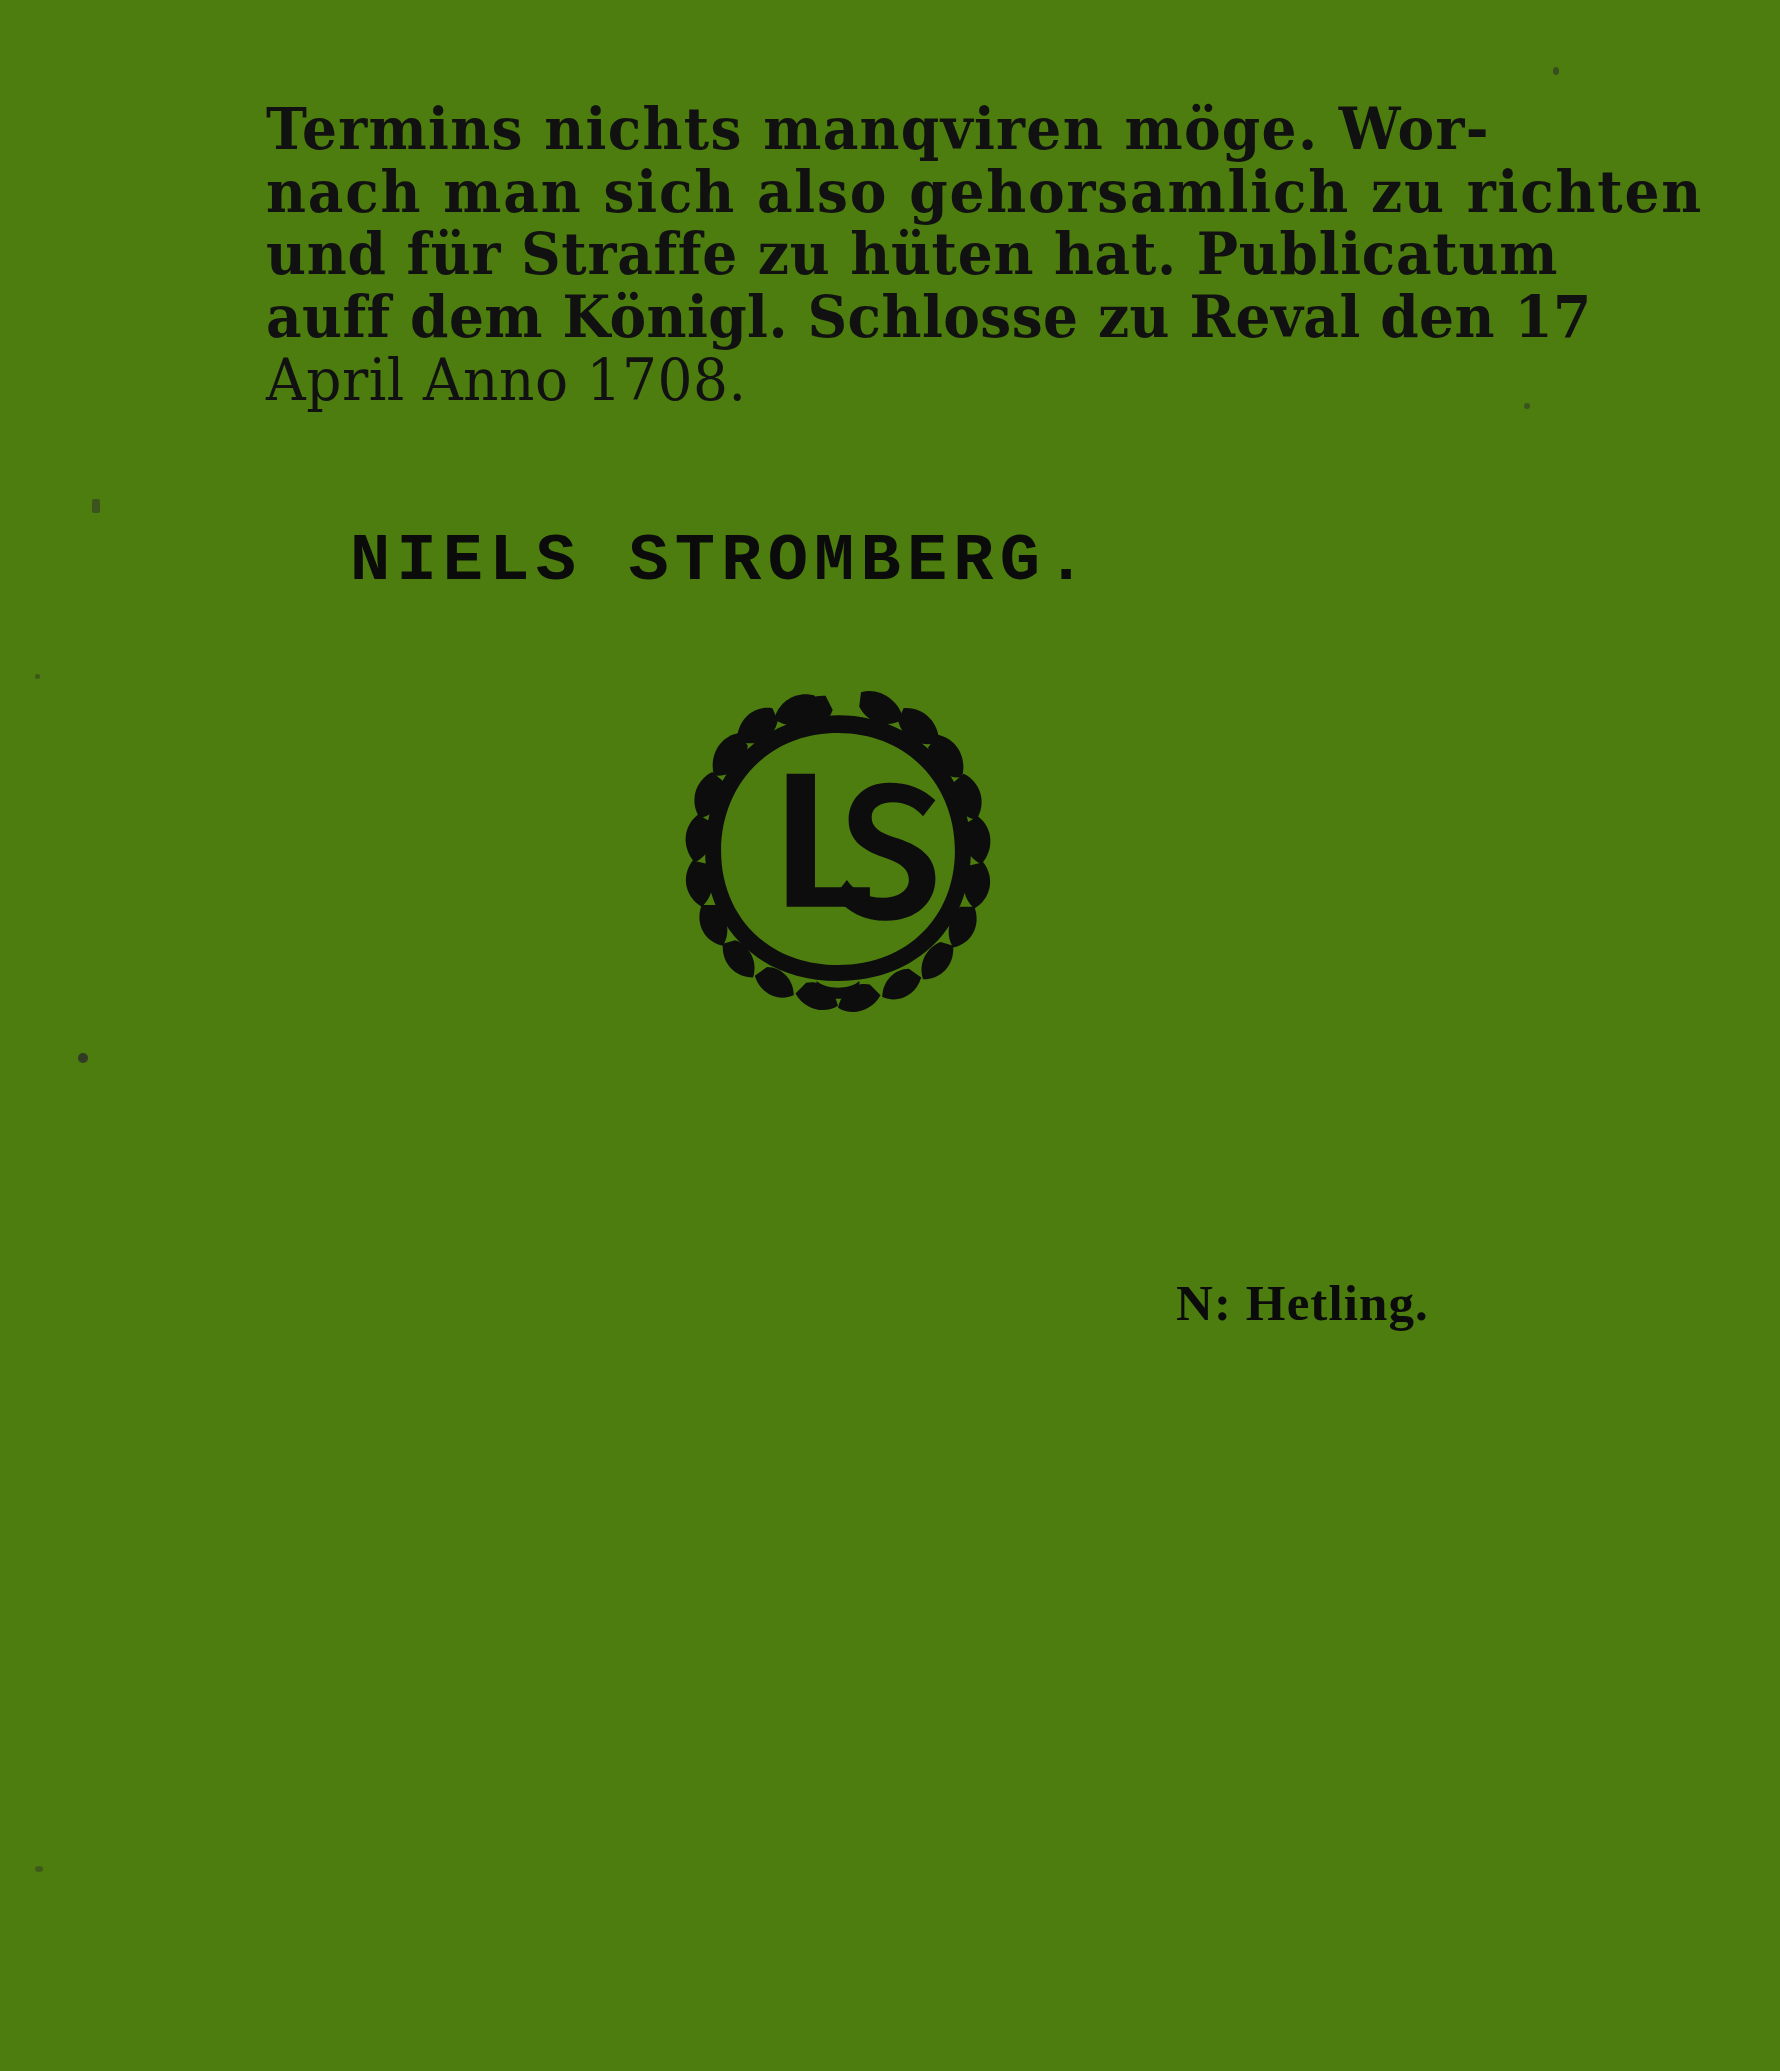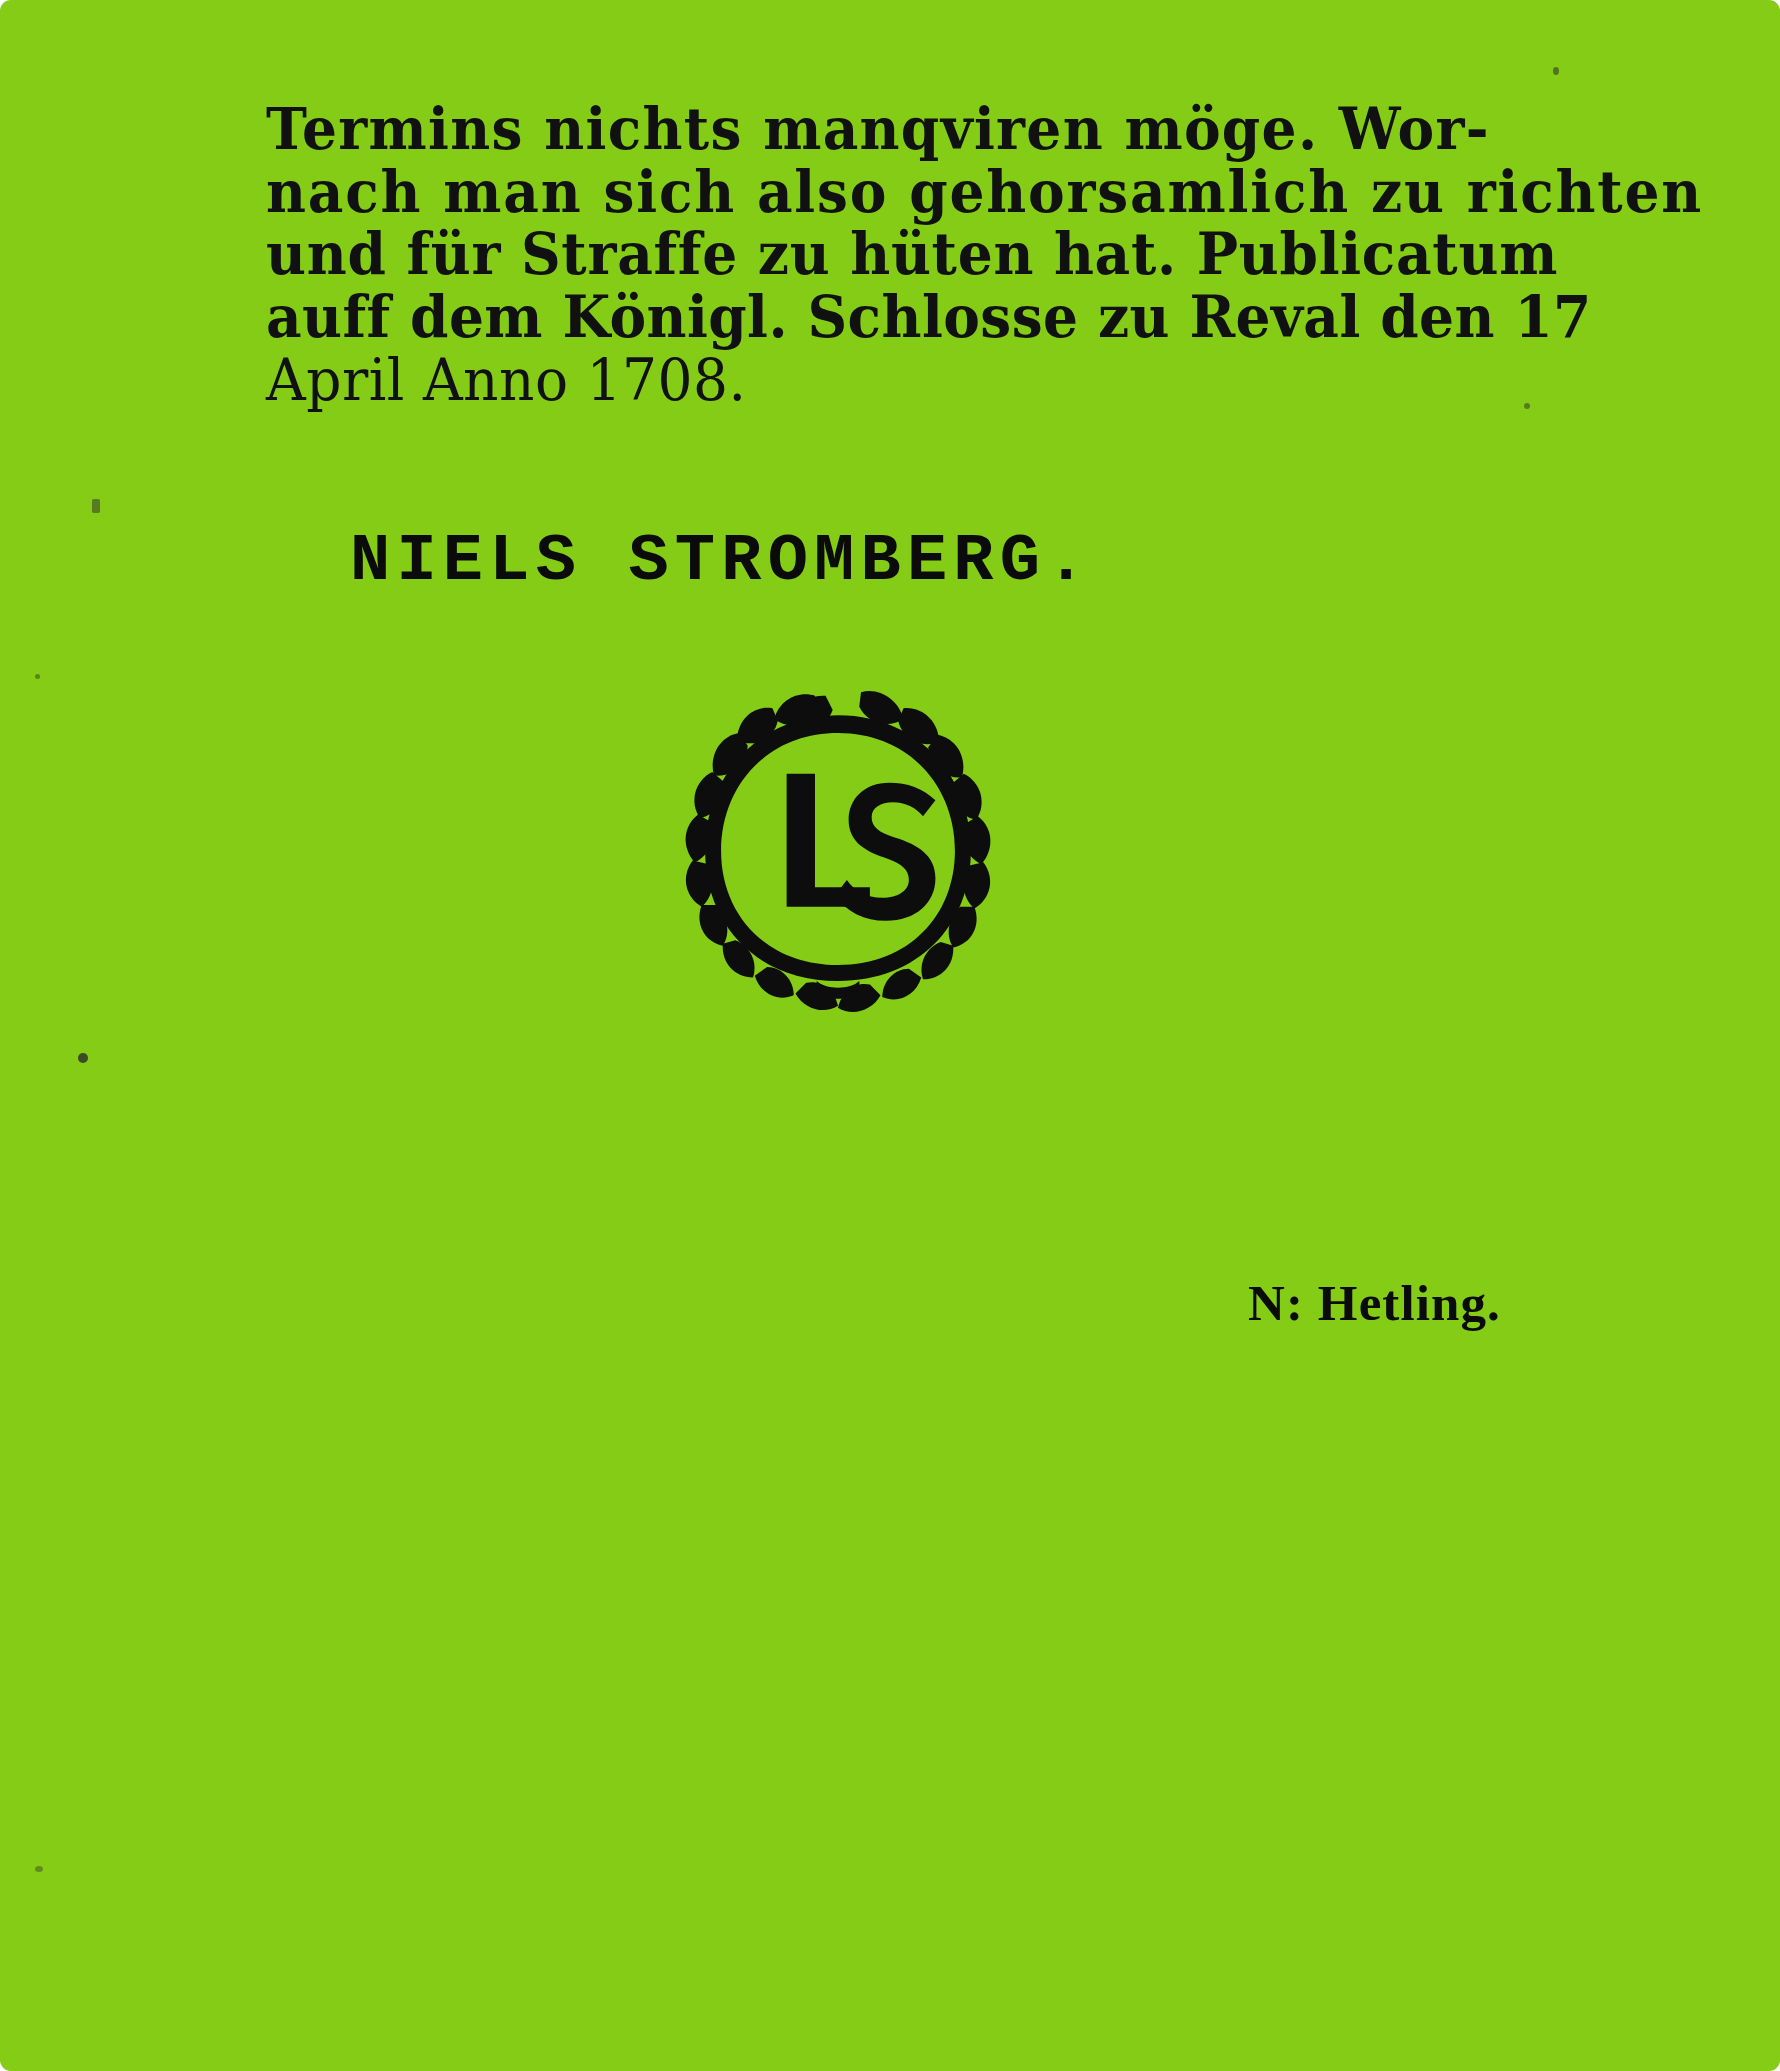--- a/index.html
+++ b/index.html
@@ -13,22 +13,21 @@
     position: relative;
     overflow: hidden;
     font-family: "Liberation Serif", serif;
     color: #000000;
   }
 
   
   .page {
     position: absolute;
     inset: 0;
-    background: #84cc16;
-    border-radius: 11px;
+    background: #4d7c0f;
   }
 
   
   .body-text {
     position: absolute;
     left: 266px;
     top: 96px;
     width: 1286px;
   }
   .body-line {
@@ -67,21 +66,21 @@
     left: 652px;
     top: 669px;
     width: 372px;
     height: 346px;
   }
   .seal svg { display: block; width: 100%; height: 100%; }
 
   
   .clerk-name {
     position: absolute;
-    left: 1248px;
+    left: 1176px;
     top: 1274px;
     font-family: "Liberation Serif", serif;
     font-weight: 700;
     font-size: 51px;
     letter-spacing: 1.1px;
     color: #0b0b0b;
     white-space: nowrap;
   }
 
   

